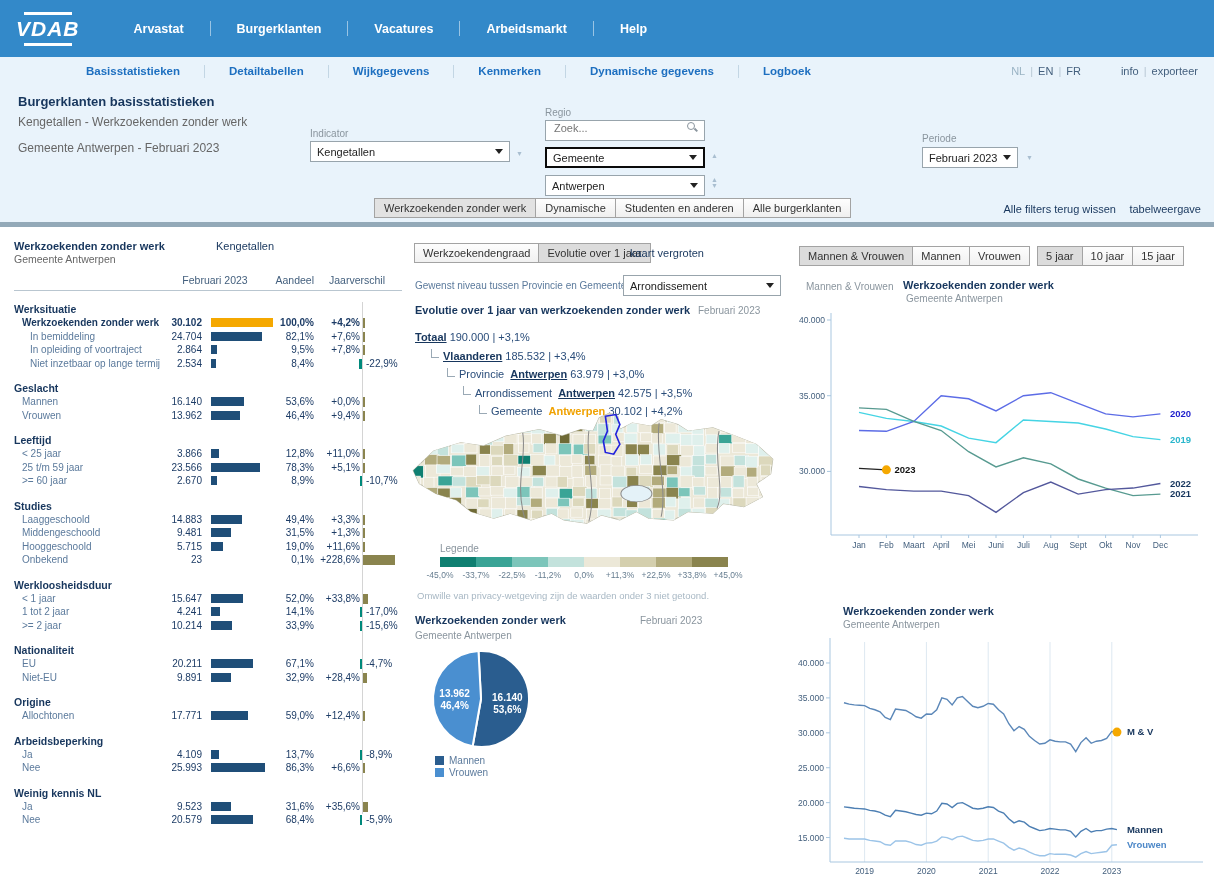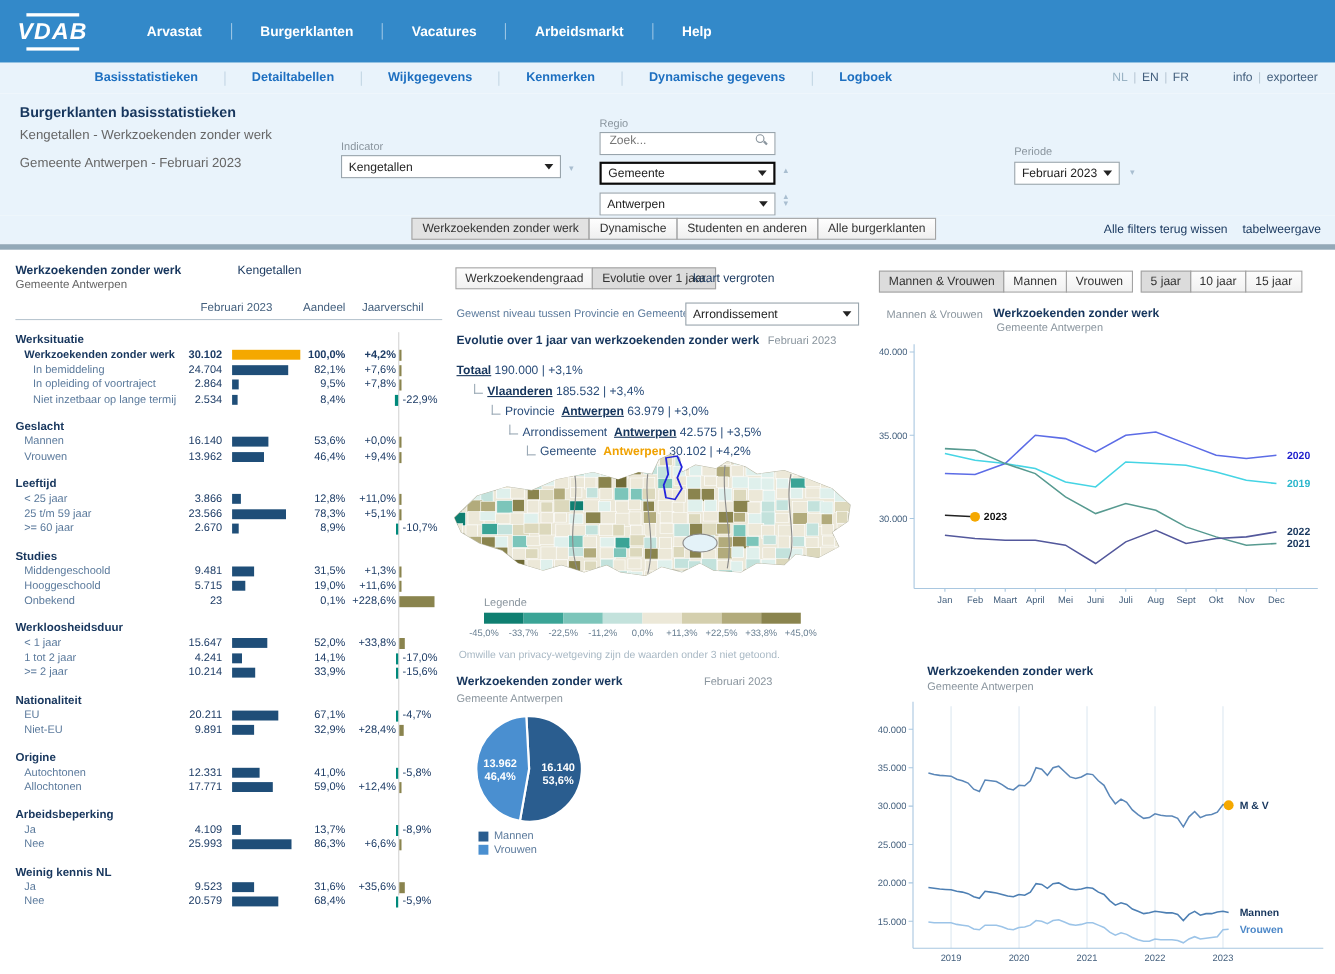--- a/index.html
+++ b/index.html
@@ -329,20 +329,32 @@
             <i style="width: 5.518px;"></i>
           </span>
           <span class="c-share">8,9%</span>
           <span class="c-delta">
             <i class="dbar" style="left: 46px; width: 2px; background: rgb(0, 137, 123);"></i>
             <span class="dtxt-neg">-10,7%</span>
           </span>
         </div>
         <div class="trow sec-title">Studies</div>
         <div class="trow">
+          <span class="c-label" style="padding-left: 8px;">Laaggeschoold</span>
+          <span class="c-val">14.883</span>
+          <span class="c-bar">
+            <i style="width: 30.628px;"></i>
+          </span>
+          <span class="c-share">49,4%</span>
+          <span class="c-delta">
+            <i class="dbar" style="left: 49px; width: 2px; background: rgb(138, 132, 78);"></i>
+            <span class="dtxt-pos">+3,3%</span>
+          </span>
+        </div>
+        <div class="trow">
           <span class="c-label" style="padding-left: 8px;">Middengeschoold</span>
           <span class="c-val">9.481</span>
           <span class="c-bar">
             <i style="width: 19.53px;"></i>
           </span>
           <span class="c-share">31,5%</span>
           <span class="c-delta">
             <i class="dbar" style="left: 49px; width: 2px; background: rgb(138, 132, 78);"></i>
             <span class="dtxt-pos">+1,3%</span>
           </span>
@@ -427,32 +439,20 @@
           <span class="c-bar">
             <i style="width: 20.398px;"></i>
           </span>
           <span class="c-share">32,9%</span>
           <span class="c-delta">
             <i class="dbar" style="left: 49px; width: 3.976px; background: rgb(138, 132, 78);"></i>
             <span class="dtxt-pos">+28,4%</span>
           </span>
         </div>
         <div class="trow sec-title">Origine</div>
-        <div class="trow">
-          <span class="c-label" style="padding-left: 8px;">Autochtonen</span>
-          <span class="c-val">12.331</span>
-          <span class="c-bar">
-            <i style="width: 25.42px;"></i>
-          </span>
-          <span class="c-share">41,0%</span>
-          <span class="c-delta">
-            <i class="dbar" style="left: 46px; width: 2px; background: rgb(0, 137, 123);"></i>
-            <span class="dtxt-neg">-5,8%</span>
-          </span>
-        </div>
         <div class="trow">
           <span class="c-label" style="padding-left: 8px;">Allochtonen</span>
           <span class="c-val">17.771</span>
           <span class="c-bar">
             <i style="width: 36.58px;"></i>
           </span>
           <span class="c-share">59,0%</span>
           <span class="c-delta">
             <i class="dbar" style="left: 49px; width: 2px; background: rgb(138, 132, 78);"></i>
             <span class="dtxt-pos">+12,4%</span>

